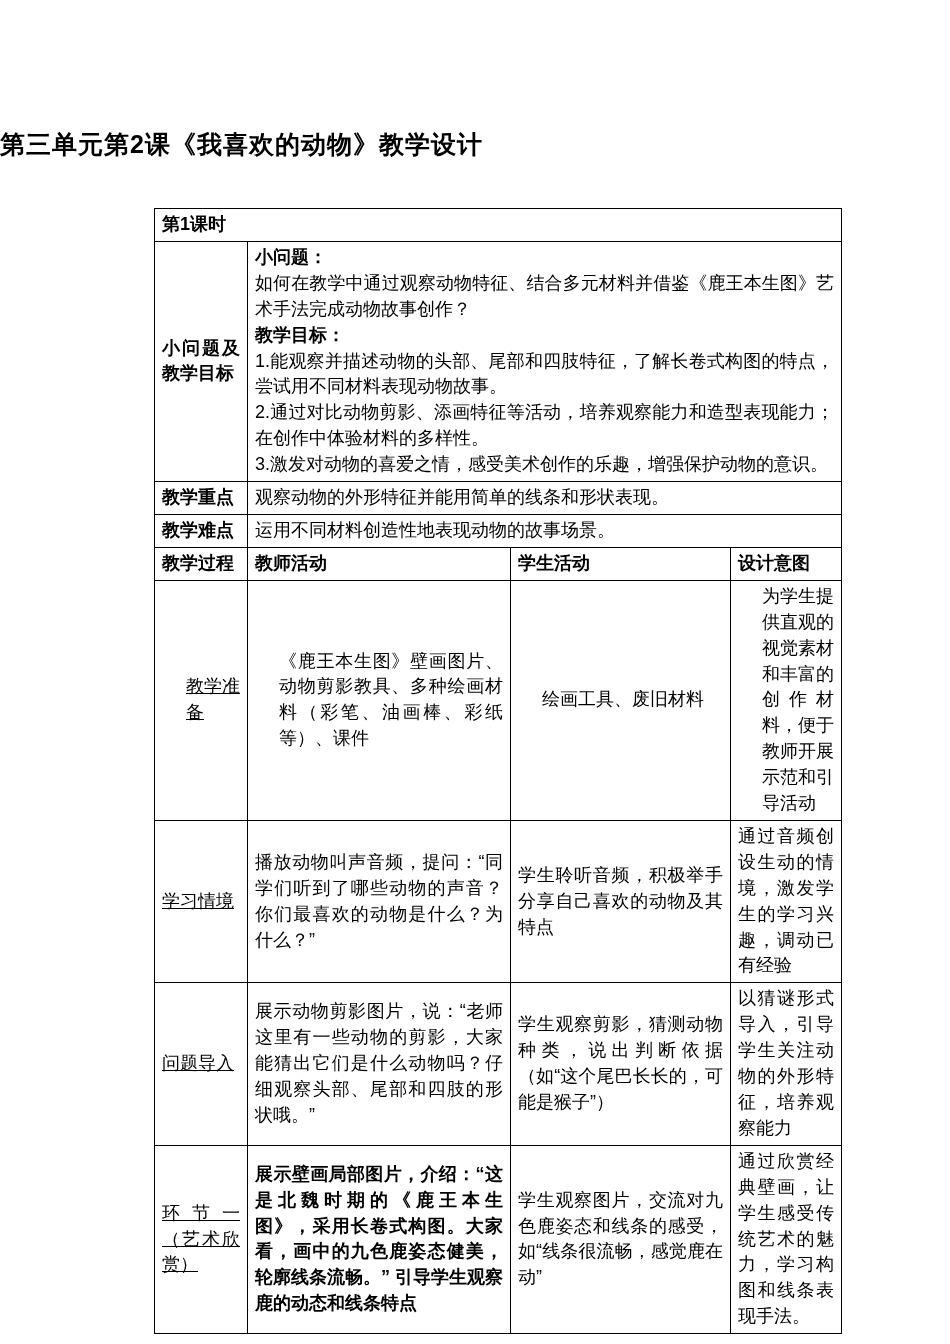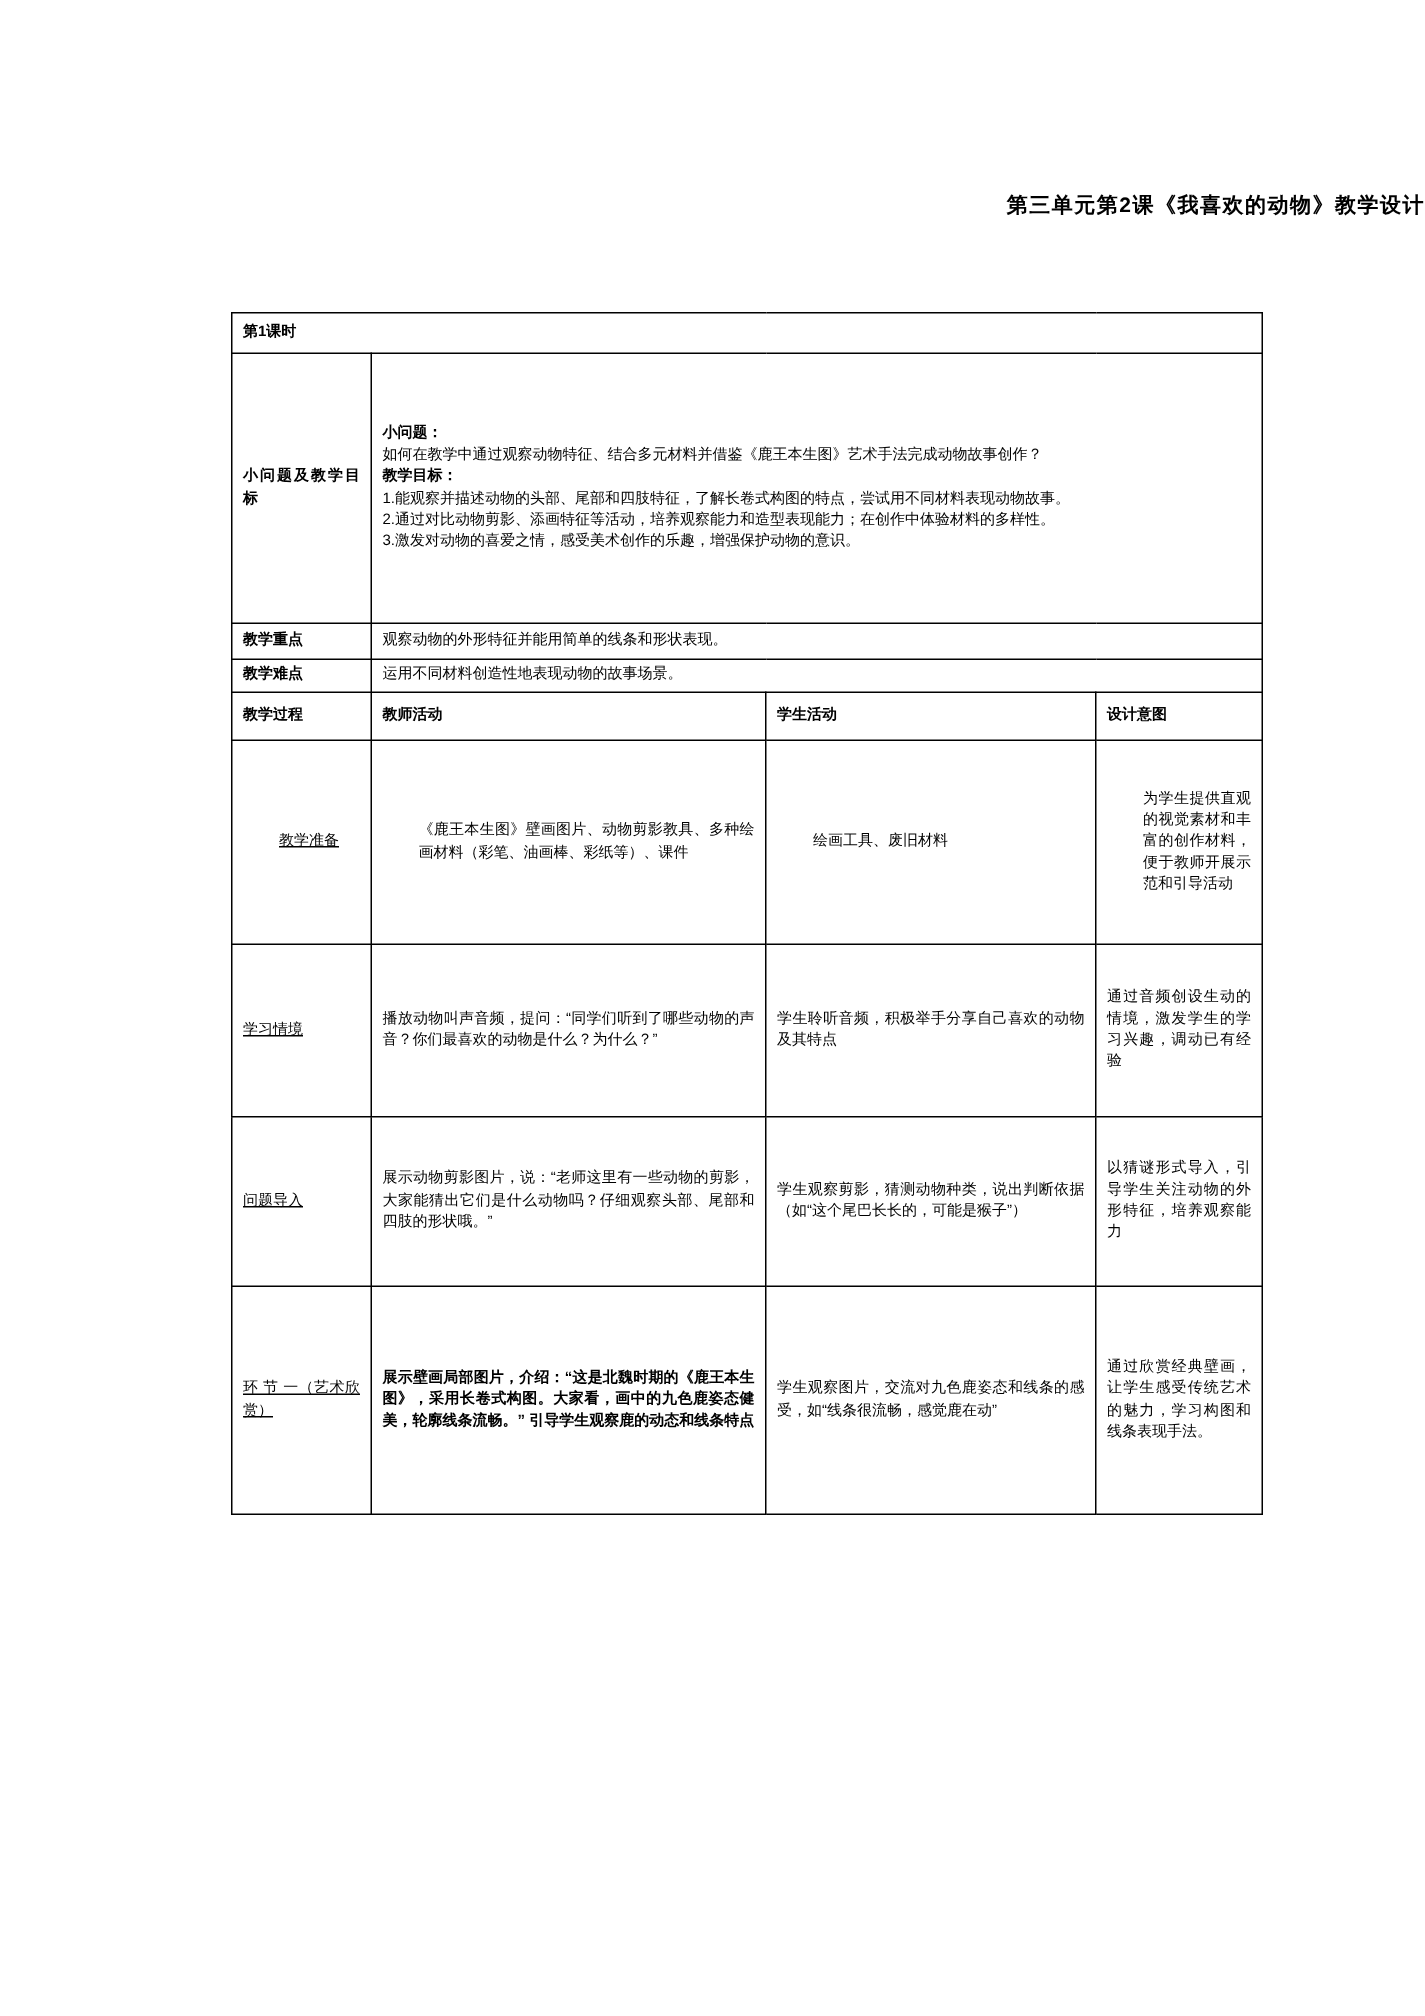--- a/index.html
+++ b/index.html
@@ -4,30 +4,30 @@
 <style>
   * { margin:0; padding:0; box-sizing:border-box; }
   html,body {
     width:950px; height:1344px;
     background:#ffffff; color:#000;
     font-family:"Liberation Sans","DejaVu Sans",sans-serif;
   }
   .page { position:relative; width:950px; height:1344px; background:#fff; overflow:hidden; }
   .doc-title {
     position:absolute; top:128px; left:0; width:100%;
-    text-align:right; font-weight:bold; font-size:14px;
+    text-align:left; font-weight:bold; font-size:25px;
     letter-spacing:1px;
   }
   table.doc-table {
     position:absolute; left:154px; top:208px; width:687px;
     border-collapse:collapse; table-layout:fixed;
   }
   table.doc-table td {
     border:1px solid #000;
-    font-size:10px; line-height:1.44;
+    font-size:18px; line-height:1.44;
     padding:3px 7px;
     vertical-align:middle;
     text-align:justify;
     word-break:break-all;
   }
   td.session { text-align:center; font-weight:bold; height:27px; }
   td.rowlabel { font-weight:bold; text-align:left; }
   td.stagelabel { text-align:left;text-decoration:underline; }
   td.colhead { font-weight:bold; text-align:left; height:32px; }
   .sublabel { font-weight:bold; text-align:left; }

